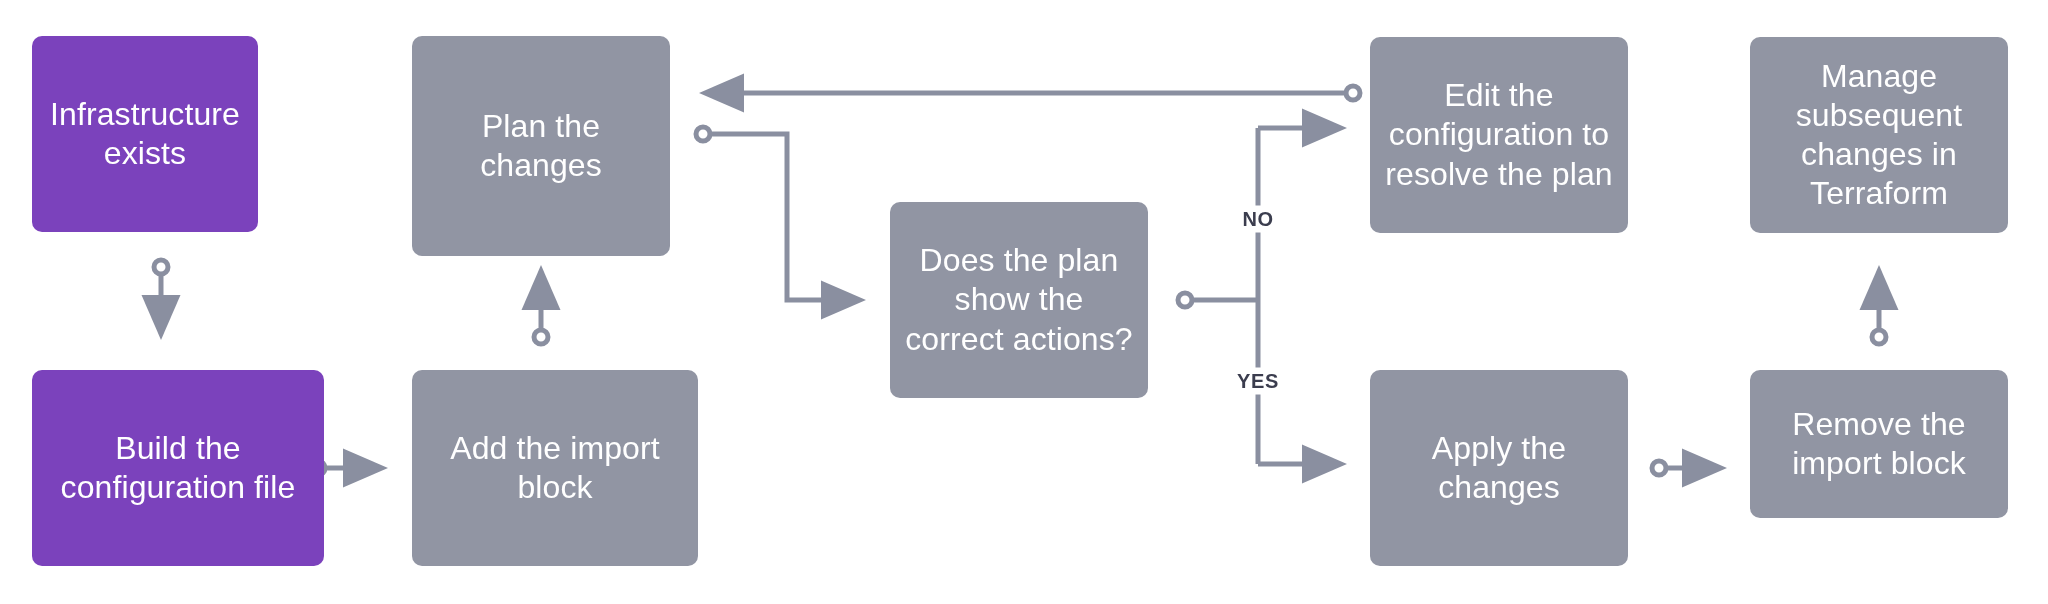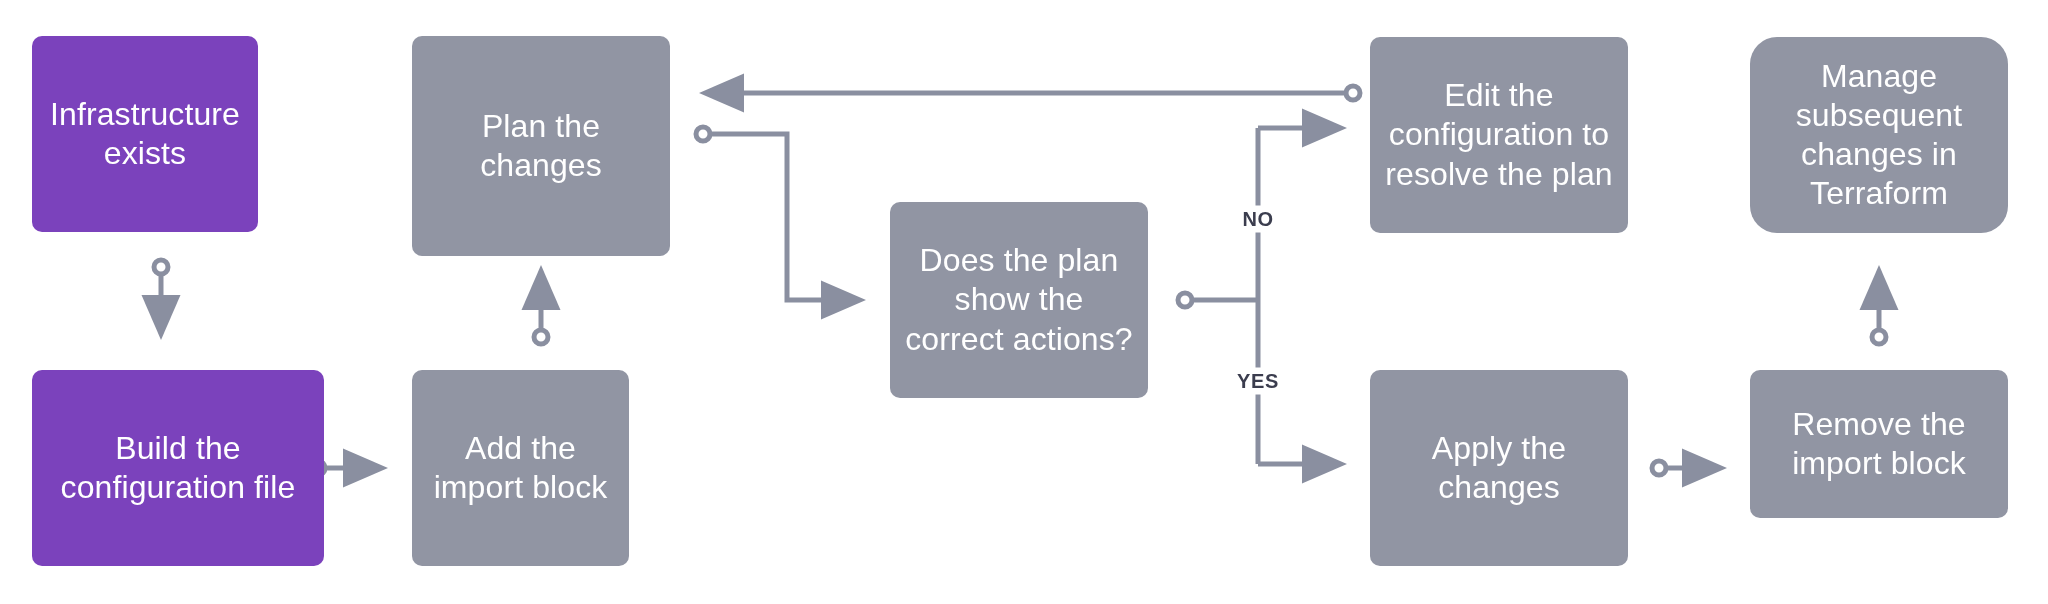--- a/index.html
+++ b/index.html
@@ -124,33 +124,33 @@
   </div>
 
   <div class="node neutral" style="left:412px; top:36px; width:258px; height:220px;">
     <span class="label">Plan the changes</span>
   </div>
 
   <div class="node accent" style="left:32px; top:370px; width:292px; height:196px;">
     <span class="label">Build the configuration file</span>
   </div>
 
-  <div class="node neutral" style="left:412px; top:370px; width:217px; height:196px;">
+  <div class="node neutral" style="left:412px; top:370px; width:286px; height:196px;">
     <span class="label">Add the import block</span>
   </div>
 
   <div class="node neutral" style="left:890px; top:202px; width:258px; height:196px;">
     <span class="label">Does the plan show the correct actions?</span>
   </div>
 
   <div class="node neutral" style="left:1370px; top:37px; width:258px; height:196px;text-align:center;">
     <span class="label">Edit the configuration to resolve the plan</span>
   </div>
 
-  <div class="node neutral" style="left:1750px; top:37px; width:258px; height:196px;border-radius:27px;">
+  <div class="node neutral" style="left:1750px; top:37px; width:258px; height:196px;">
     <span class="label">Manage subsequent changes in Terraform</span>
   </div>
 
   <div class="node neutral" style="left:1370px; top:370px; width:258px; height:196px;">
     <span class="label">Apply the changes</span>
   </div>
 
   <div class="node neutral" style="left:1750px; top:370px; width:258px; height:148px;">
     <span class="label">Remove the import block</span>
   </div>

